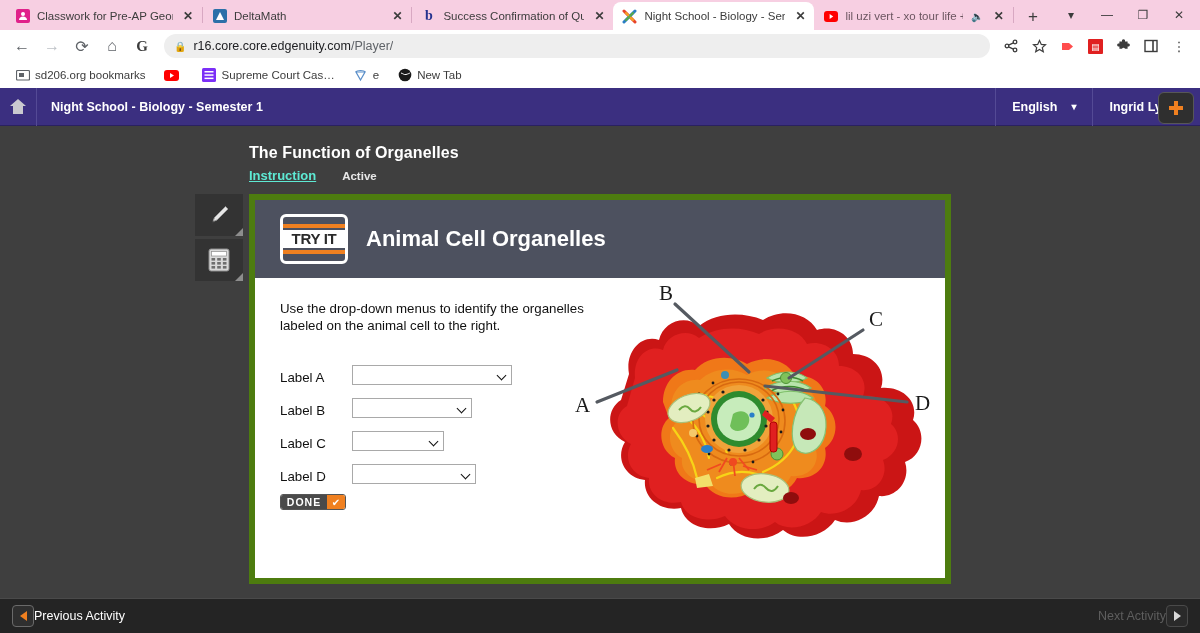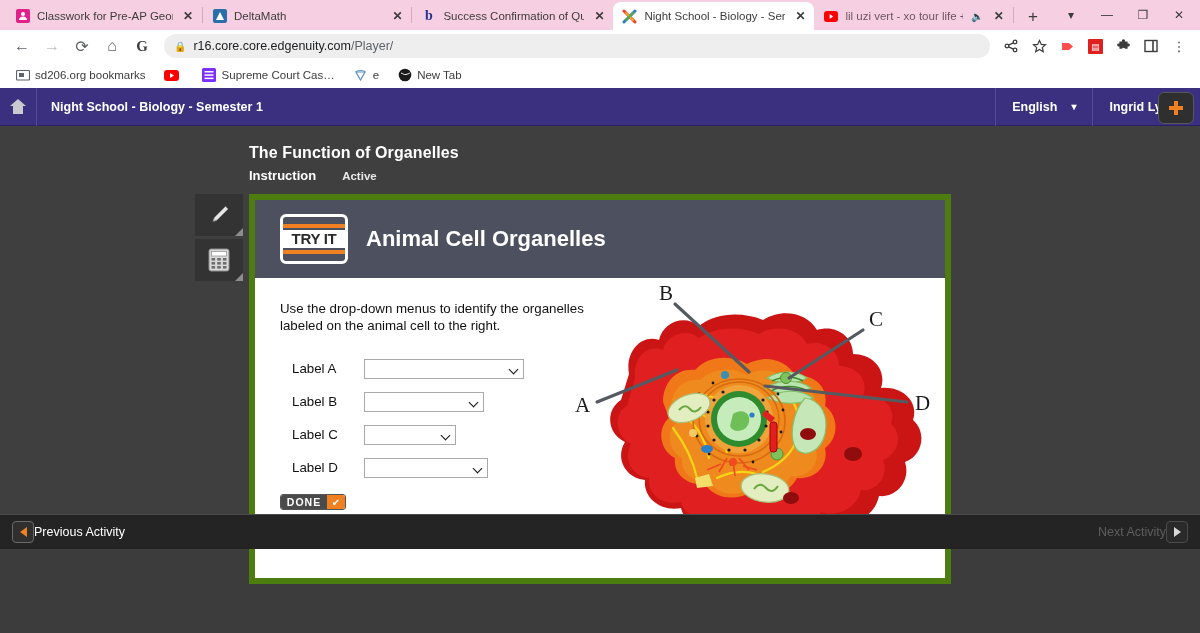--- a/index.html
+++ b/index.html
@@ -92,21 +92,21 @@
     display: flex; align-items: center; gap: 5px;
     padding: 2px 5px; white-space: nowrap;
   }
   .bm-ico {
     width: 15px; height: 15px; flex: 0 0 15px;
     display: flex; align-items: center; justify-content: center;
     font-size: 11px;
   }
 
   
-  #app { width: 1200px; height: 461px; background: #3f3f3f; position: relative; }
+  #app { width: 1200px; height: 545px; background: #3f3f3f; position: relative; }
 
   #app-header {
     height: 38px; background: #3b2f80;
     display: flex; align-items: center;
     border-bottom: 1px solid #2a2160;
   }
   #home-cell {
     width: 37px; height: 38px; display: flex;
     align-items: center; justify-content: center;
     border-right: 1px solid #544a95;
@@ -129,21 +129,21 @@
     background: #2f2f2f; border: 1px solid #575757;
     display: flex; align-items: center; justify-content: center;
   }
 
   #title-block { padding: 18px 0 0 249px; }
   #lesson-title {
     color: #ffffff; font-size: 16px; font-weight: bold;
     letter-spacing: .1px;
   }
   #subtitle-row { display: flex; align-items: center; gap: 26px; margin-top: 6px; }
-  #instruction-label { color: #ffffff; font-size: 13px; font-weight: bold; }
+  #instruction-label { color: #5eead4; font-size: 13px; font-weight: bold; text-decoration: underline; }
   #active-label { color: #e8e8e8; font-size: 11.5px; font-weight: bold; }
 
   #stage { position: relative; margin-top: 11px; }
 
   #tool-rail {
     position: absolute; left: 195px; top: 0;
     width: 48px; display: flex; flex-direction: column; gap: 3px;
   }
   .tool-btn {
     width: 48px; height: 42px; background: #333333;
@@ -183,21 +183,21 @@
   #panel-title { color: #ffffff; font-size: 22px; font-weight: bold; }
 
   #panel-body { flex: 1; display: flex; padding: 22px 0 0 0; }
 
   #form-col { width: 330px; padding-left: 25px; }
   #prompt-text {
     font-size: 13.3px; color: #111111; line-height: 17px;
     max-width: 310px;
   }
   #fields { margin-top: 18px; }
-  .field-row { display: flex; align-items: center; height: 33px; margin-left: 12px; }
+  .field-row { display: flex; align-items: flex-end; height: 33px; }
   .field-label {
     width: 72px; font-size: 13.3px; color: #111111;
   }
   .field-select {
     height: 20px; background: #ffffff;
     border: 1px solid #a9a9a9;
     font-family: "Liberation Sans", sans-serif;
     font-size: 12px; color: #111111;
     padding: 0 2px;
     -webkit-appearance: none; appearance: none;

